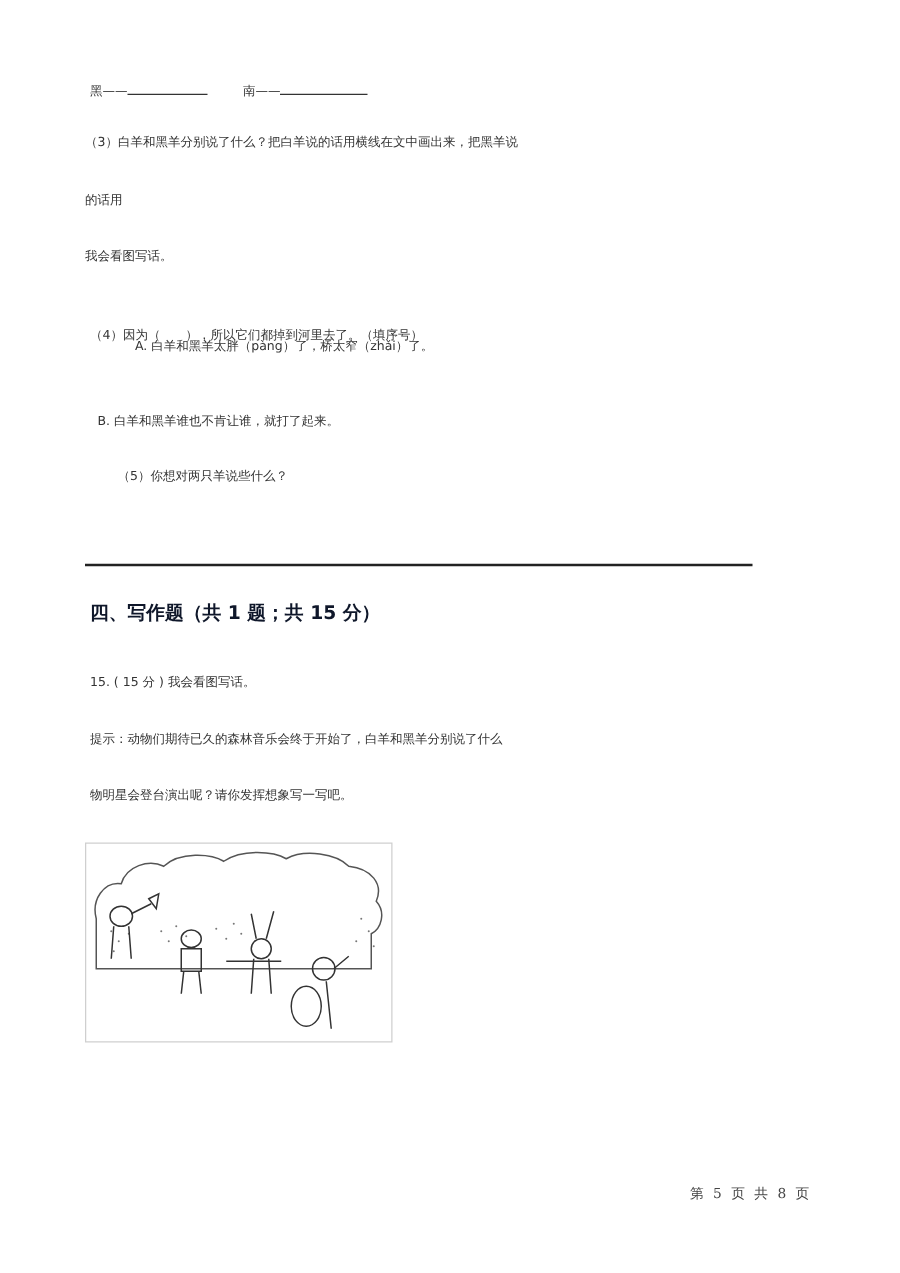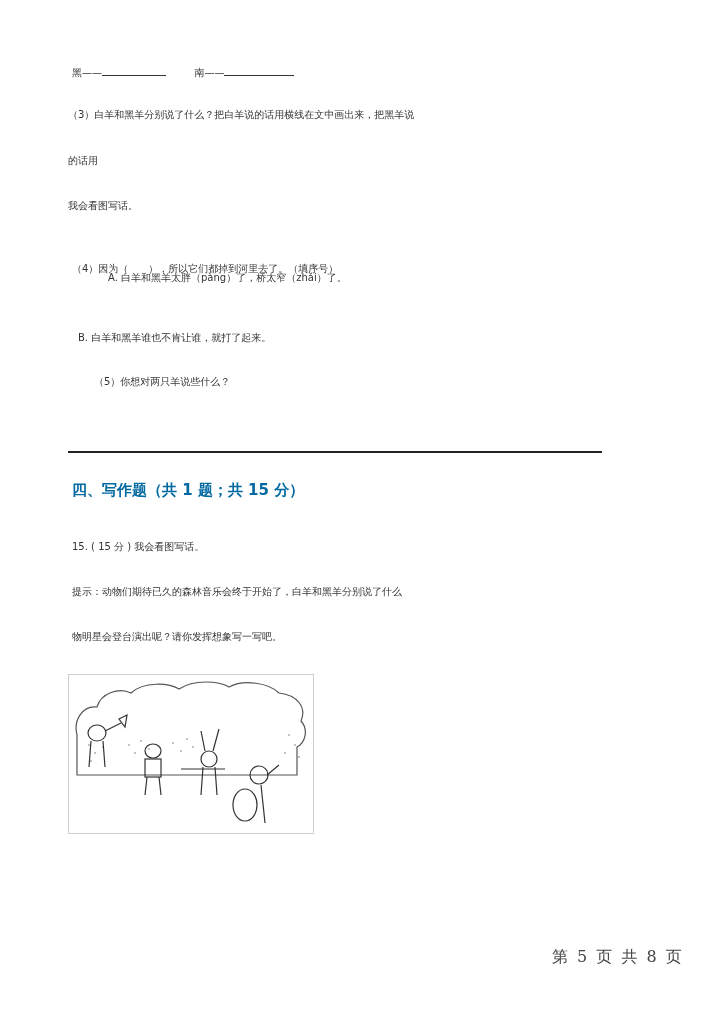--- a/index.html
+++ b/index.html
@@ -4,26 +4,26 @@
   <style>
     html, body { margin: 0; padding: 0; background: #ffffff; }
     body {
       width: 720px; height: 1018px; position: relative; overflow: hidden;
       font-family: "DejaVu Sans", "Liberation Sans", sans-serif;
       color: #333333;
     }
     .line { position: absolute; left: 72px; font-size: 10px; white-space: nowrap; line-height: 20px; }
     .blank { display: inline-block; border-bottom: 1.5px solid #333; vertical-align: baseline; height: 14px; }
     .answer-line { position: absolute; left: 68px; top: 451px; width: 534px; height: 0; border-top: 2px solid #222; }
-    .section-title { font-weight: bold; color: #0369a1; font-size: 15px; }
+    .section-title { font-weight: bold; color: #0f172a; font-size: 15px; }
     .picture {
       position: absolute; left: 68px; top: 674px; width: 244px; height: 158px;
       border: 1px solid #cfcfcf; background: #fff; overflow: hidden;
     }
-    .footer { position: absolute; left: 552px; top: 947px; font-size: 16px; color: #444; letter-spacing: 2px; font-family: "DejaVu Serif", serif; }
+    .footer { position: absolute; left: 552px; top: 947px; font-size: 11px; color: #444; letter-spacing: 2px; font-family: "DejaVu Serif", serif; }
   </style>
 </head>
 <body>
 
 <div class="line" style="top:61px;">
   <span>黑</span><span>——</span><span class="blank" style="width:64px;"></span>
   <span style="display:inline-block;width:22px;"></span>
   <span>南</span><span>——</span><span class="blank" style="width:70px;"></span>
 </div>
 

